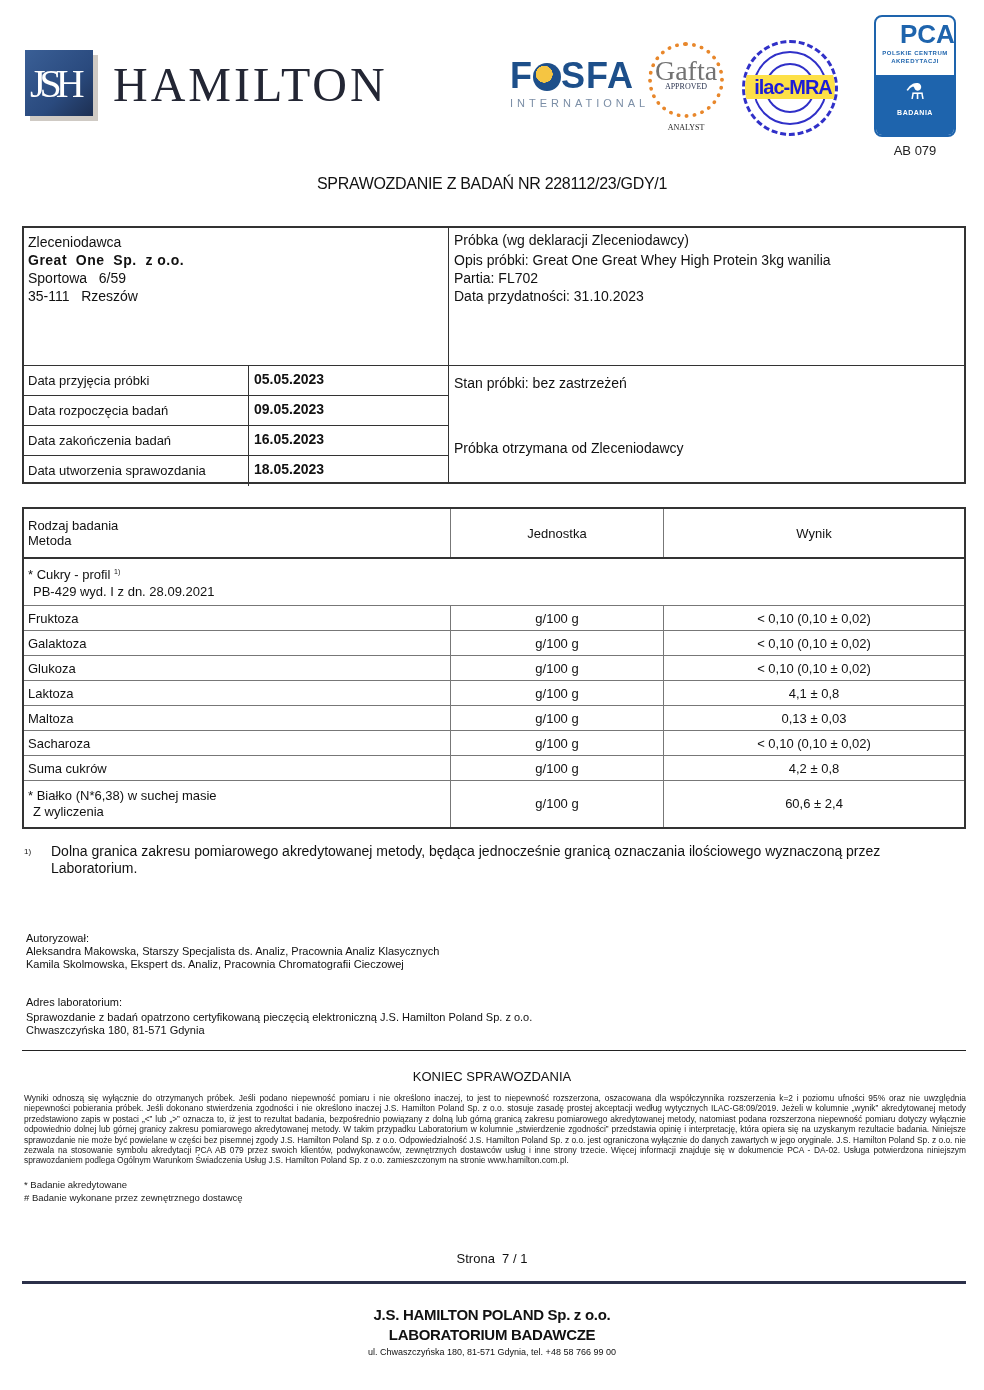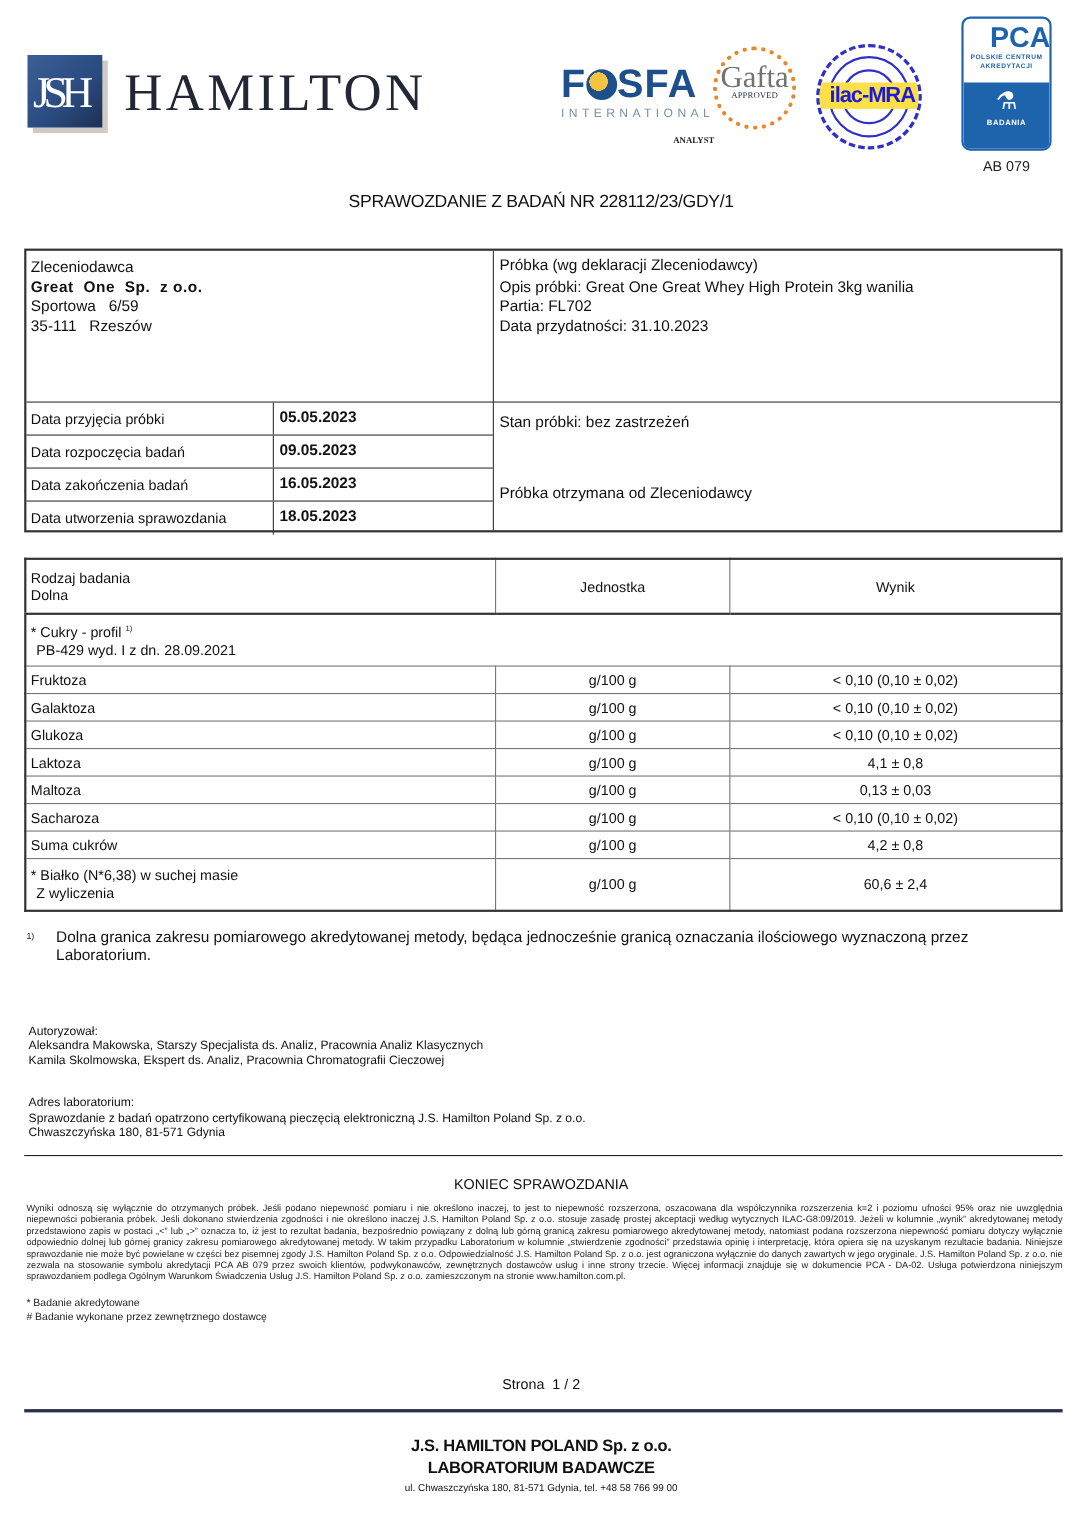--- a/index.html
+++ b/index.html
@@ -12,21 +12,21 @@
   .logo-text { left: 113px; top: 58px; font-family: "Liberation Serif", serif; font-size: 48px; letter-spacing: 3px; color: #232634; line-height: 54px; }
 
   .fosfa { left: 510px; top: 58px; }
   .fosfa .big { font-family: "Liberation Sans", sans-serif; font-weight: bold; font-size: 36px; color: #1d4f8a; line-height: 36px; letter-spacing: 1px; }
   .fosfa .globe { display: inline-block; width: 28px; height: 28px; border-radius: 50%; background: radial-gradient(circle at 40% 40%, #f5c542 0 35%, #1d4f8a 36%); vertical-align: -3px; }
   .fosfa .small { font-size: 11px; color: #7b8ea6; letter-spacing: 4px; margin-top: 3px; }
 
   .gafta { left: 648px; top: 42px; width: 76px; height: 76px; border-radius: 50%; border: 4px dotted #e8872b; box-sizing: border-box; text-align: center; }
   .gafta .g1 { font-family: "Liberation Serif", serif; font-size: 28px; color: #737373; margin-top: 14px; line-height: 22px; }
   .gafta .g2 { font-family: "Liberation Serif", serif; font-size: 8px; color: #2c3550; }
-  .gafta-analyst { left: 612px; top: 123px; width: 76px; text-align: left; font-family: "Liberation Serif", serif; font-size: 8px; font-weight: bold; color: #222; }
+  .gafta-analyst { left: 648px; top: 123px; width: 76px; text-align: center; font-family: "Liberation Serif", serif; font-size: 8px; font-weight: normal; color: #222; }
 
   .ilac { left: 742px; top: 40px; width: 96px; height: 96px; border-radius: 50%; border: 3px dashed #3030c8; box-sizing: border-box; overflow: hidden; }
   .ilac .rings { position: absolute; left: 8px; top: 8px; width: 74px; height: 74px; border-radius: 50%; border: 2px solid #3030c8; box-sizing: border-box; }
   .ilac .rings2 { position: absolute; left: 20px; top: 20px; width: 50px; height: 50px; border-radius: 50%; border: 2px solid #3030c8; box-sizing: border-box; }
   .ilac .txt { position: absolute; left: 0; top: 32px; width: 96px; text-align: center; font-weight: bold; font-size: 20px; color: #1c1cd8; background: #fde047; letter-spacing: -1px; line-height: 24px; }
 
   .pca { left: 874px; top: 15px; width: 82px; height: 122px; border: 2px solid #1e64ad; border-radius: 8px; box-sizing: border-box; overflow: hidden; background: #fff; }
   .pca .top { height: 58px; text-align: center; }
   .pca .pca-title { font-weight: bold; font-size: 26px; color: #1e64ad; line-height: 30px; padding-top: 2px; padding-left: 24px; }
   .pca .pca-sub { font-weight: bold; font-size: 6px; color: #1e64ad; line-height: 8px; letter-spacing: 0.5px; }
@@ -162,21 +162,21 @@
   </div>
   <div class="state1">Stan próbki: bez zastrzeżeń</div>
   <div class="state2">Próbka otrzymana od Zleceniodawcy</div>
 </div>
 
 <table class="abs results">
   <tbody>
       <tr class="head">
     <td class="c1">
           <div>Rodzaj badania</div>
-          <div>Dolna</div>
+          <div>Metoda</div>
         </td>
     <td class="c2">Jednostka</td>
     <td class="c3">Wynik</td>
   </tr>
   <tr class="group">
     <td colspan="3">
       <div><span>* Cukry - profil</span> <sup>1)</sup></div>
       <div style="padding-left:5px">PB-429 wyd. I z dn. 28.09.2021</div>
     </td>
   </tr>
@@ -244,17 +244,17 @@
 </div>
 
 <div class="abs hr1"></div>
 <div class="abs end-title">KONIEC SPRAWOZDANIA</div>
 <div class="abs fineprint">Wyniki odnoszą się wyłącznie do otrzymanych próbek. Jeśli podano niepewność pomiaru i nie określono inaczej, to jest to niepewność rozszerzona, oszacowana dla współczynnika rozszerzenia k=2 i poziomu ufności 95% oraz nie uwzględnia niepewności pobierania próbek. Jeśli dokonano stwierdzenia zgodności i nie określono inaczej J.S. Hamilton Poland Sp. z o.o. stosuje zasadę prostej akceptacji według wytycznych ILAC-G8:09/2019. Jeżeli w kolumnie „wynik” akredytowanej metody przedstawiono zapis w postaci „&lt;” lub „&gt;” oznacza to, iż jest to rezultat badania, bezpośrednio powiązany z dolną lub górną granicą zakresu pomiarowego akredytowanej metody, natomiast podana rozszerzona niepewność pomiaru dotyczy wyłącznie odpowiednio dolnej lub górnej granicy zakresu pomiarowego akredytowanej metody. W takim przypadku Laboratorium w kolumnie „stwierdzenie zgodności” przedstawia opinię i interpretację, która opiera się na uzyskanym rezultacie badania. Niniejsze sprawozdanie nie może być powielane w części bez pisemnej zgody J.S. Hamilton Poland Sp. z o.o. Odpowiedzialność J.S. Hamilton Poland Sp. z o.o. jest ograniczona wyłącznie do danych zawartych w jego oryginale. J.S. Hamilton Poland Sp. z o.o. nie zezwala na stosowanie symbolu akredytacji PCA AB 079 przez swoich klientów, podwykonawców, zewnętrznych dostawców usług i inne strony trzecie. Więcej informacji znajduje się w dokumencie PCA - DA-02. Usługa potwierdzona niniejszym sprawozdaniem podlega Ogólnym Warunkom Świadczenia Usług J.S. Hamilton Poland Sp. z o.o. zamieszczonym na stronie www.hamilton.com.pl.</div>
 <div class="abs legend">
   <div>* Badanie akredytowane</div>
   <div># Badanie wykonane przez zewnętrznego dostawcę</div>
 </div>
 
-<div class="abs page-num" style="white-space:pre">Strona  1 / 2</div>
+<div class="abs page-num" style="white-space:pre">Strona  7 / 1</div>
 <div class="abs hr2"></div>
 <div class="abs foot1">J.S. HAMILTON POLAND Sp. z o.o.</div>
 <div class="abs foot2">LABORATORIUM BADAWCZE</div>
 <div class="abs foot3">ul. Chwaszczyńska 180, 81-571 Gdynia, tel. +48 58 766 99 00</div>
 
 </body></html>

